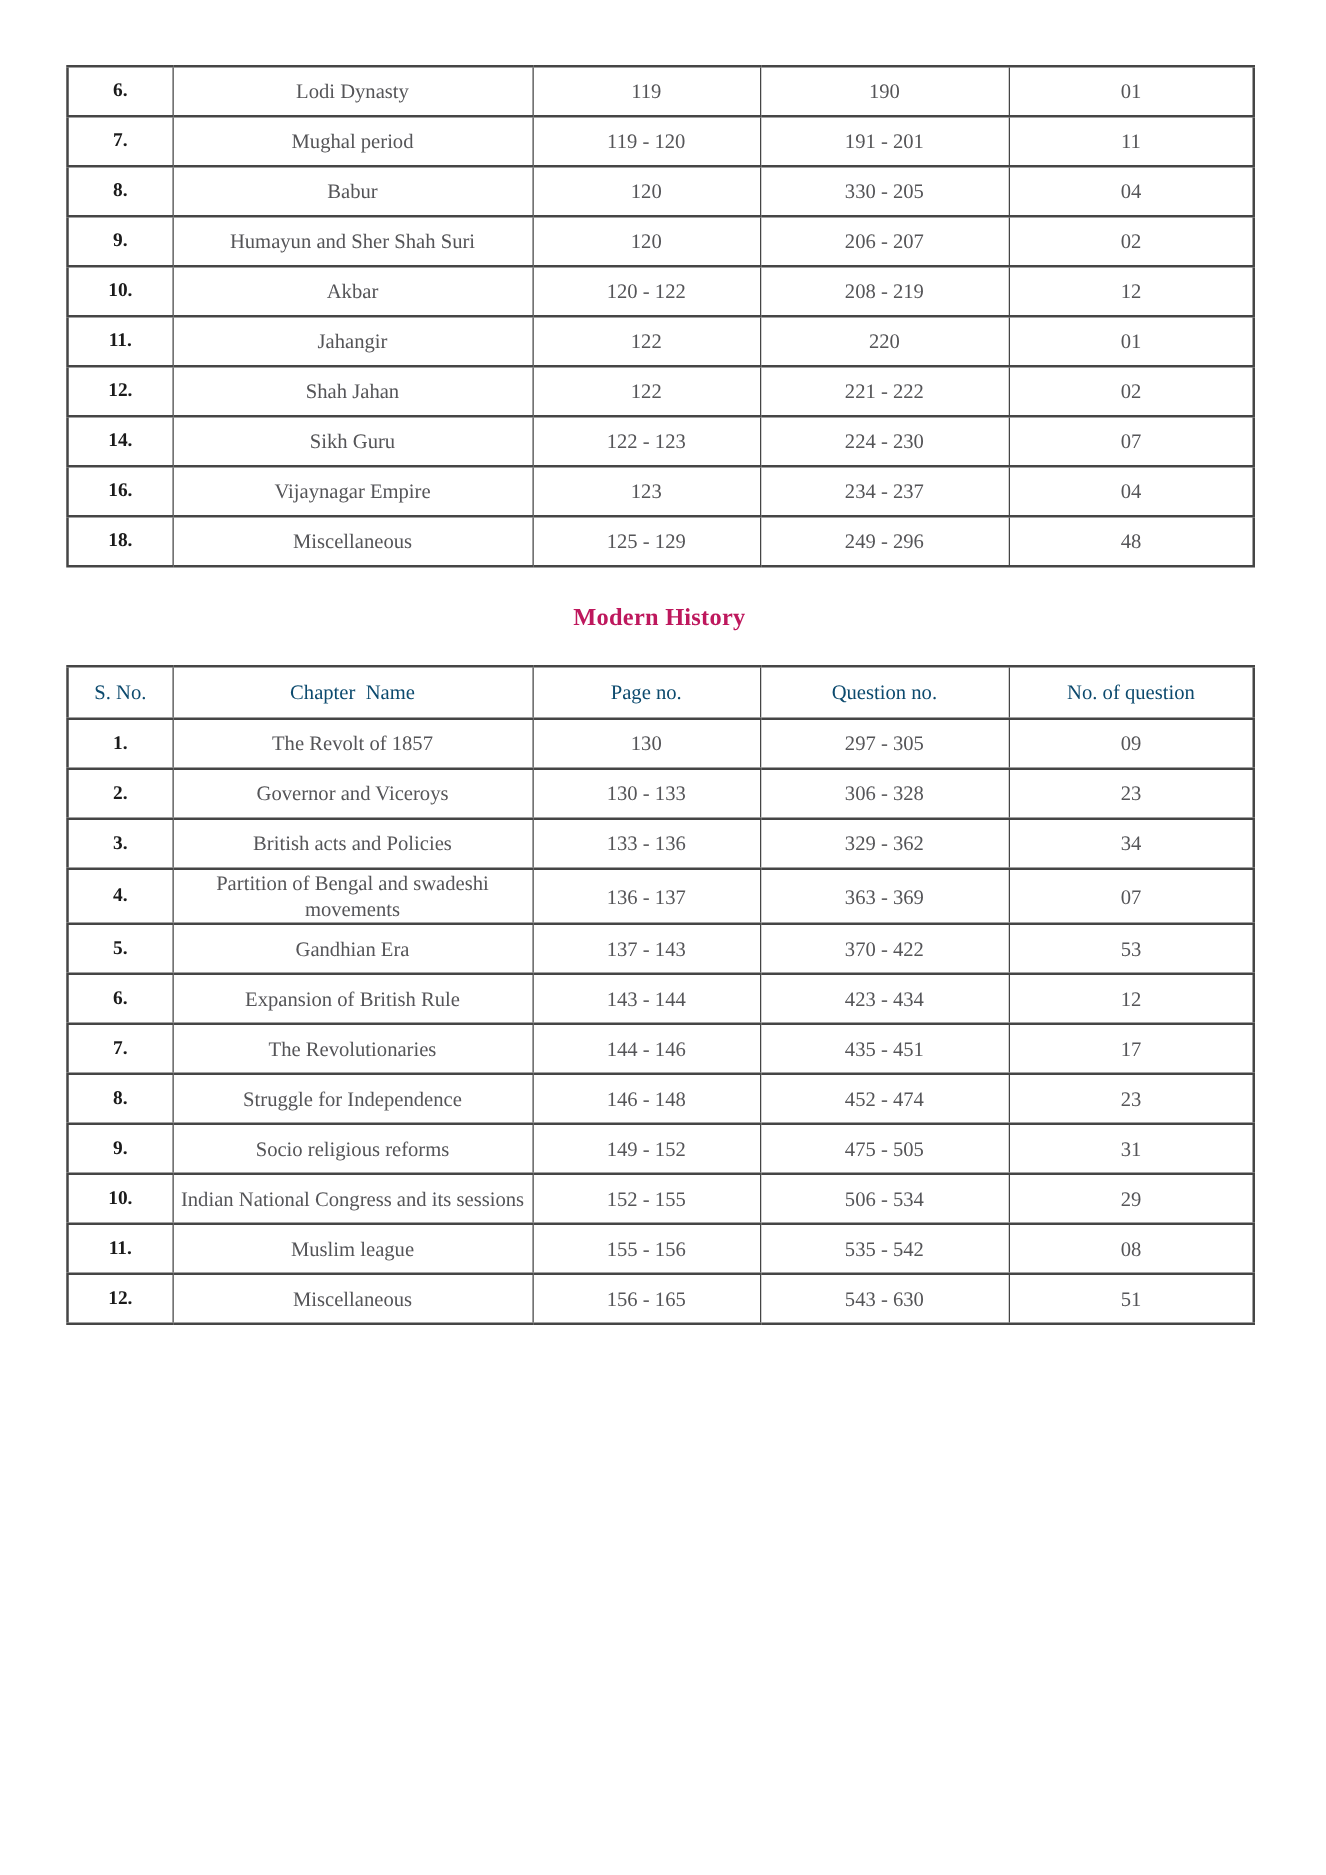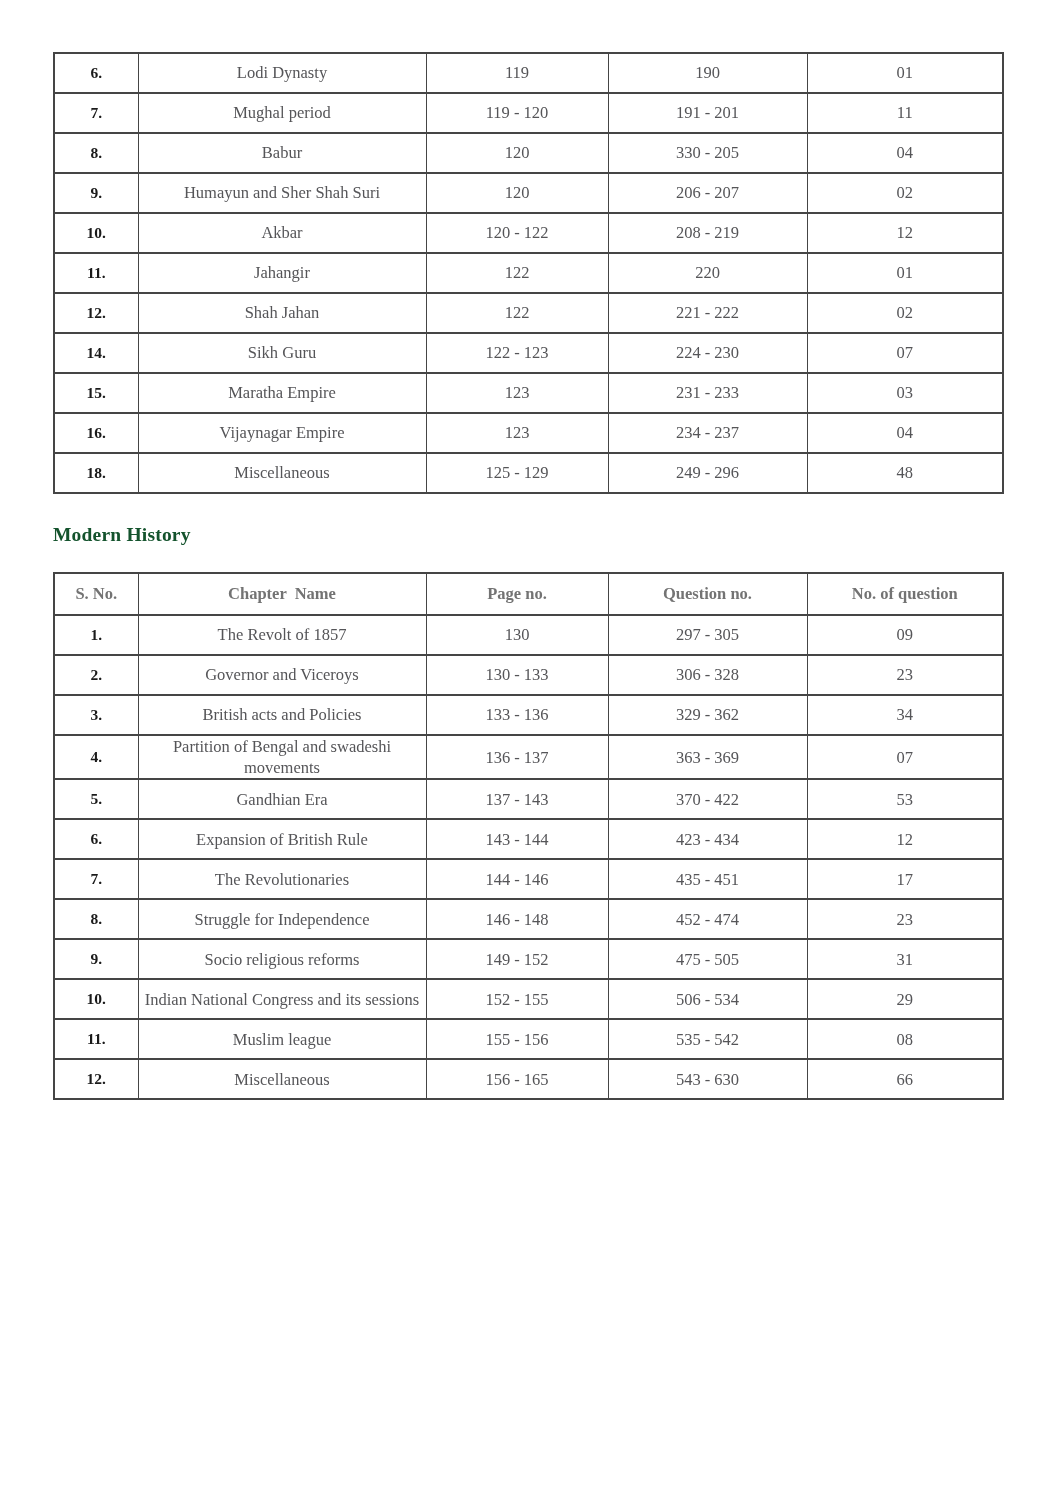--- a/index.html
+++ b/index.html
@@ -41,38 +41,38 @@
     font-weight: normal;
     height: 40px;
     box-sizing: border-box;
   }
   table.idx td.sno {
     font-weight: bold;
     color: #1a1a1a;
     font-size: 15.5px;
   }
   table.idx thead th {
-    font-weight: bold;
-    color: #737373;
+    font-weight: normal;
+    color: #0c4a6e;
     font-size: 16.5px;
     height: 42px;
     white-space: pre;
   }
   
   col.c1 { width: 84px; }
   col.c2 { width: 288px; }
   col.c3 { width: 182px; }
   col.c4 { width: 199px; }
   col.c5 { width: 196px; }
 
   .section-title {
-    text-align: left;
+    text-align: center;
     font-weight: bold;
     font-size: 19.5px;
-    color: #14532d;
+    color: #be185d;
     letter-spacing: 0.2px;
     margin: 0;
     padding: 30px 0 26px 0;
   }
   .tbl-wrap { margin: 0; padding: 0; }
 </style>
 </head>
 <body>
 
 <div class="page">
@@ -135,27 +135,20 @@
             <td>122</td>
             <td>221 - 222</td>
             <td>02</td>
           </tr>
           <tr>
             <td class="sno">14.</td>
             <td>Sikh Guru</td>
             <td>122 - 123</td>
             <td>224 - 230</td>
             <td>07</td>
-          </tr>
-          <tr>
-            <td class="sno">15.</td>
-            <td>Maratha Empire</td>
-            <td>123</td>
-            <td>231 - 233</td>
-            <td>03</td>
           </tr>
           <tr>
             <td class="sno">16.</td>
             <td>Vijaynagar Empire</td>
             <td>123</td>
             <td>234 - 237</td>
             <td>04</td>
           </tr>
           <tr>
             <td class="sno">18.</td>
@@ -264,19 +257,19 @@
             <td>Muslim league</td>
             <td>155 - 156</td>
             <td>535 - 542</td>
             <td>08</td>
           </tr>
           <tr>
             <td class="sno">12.</td>
             <td>Miscellaneous</td>
             <td>156 - 165</td>
             <td>543 - 630</td>
-            <td>66</td>
+            <td>51</td>
           </tr>
         </tbody>
     </table>
   </div>
 
 </div>
 
 </body></html>

